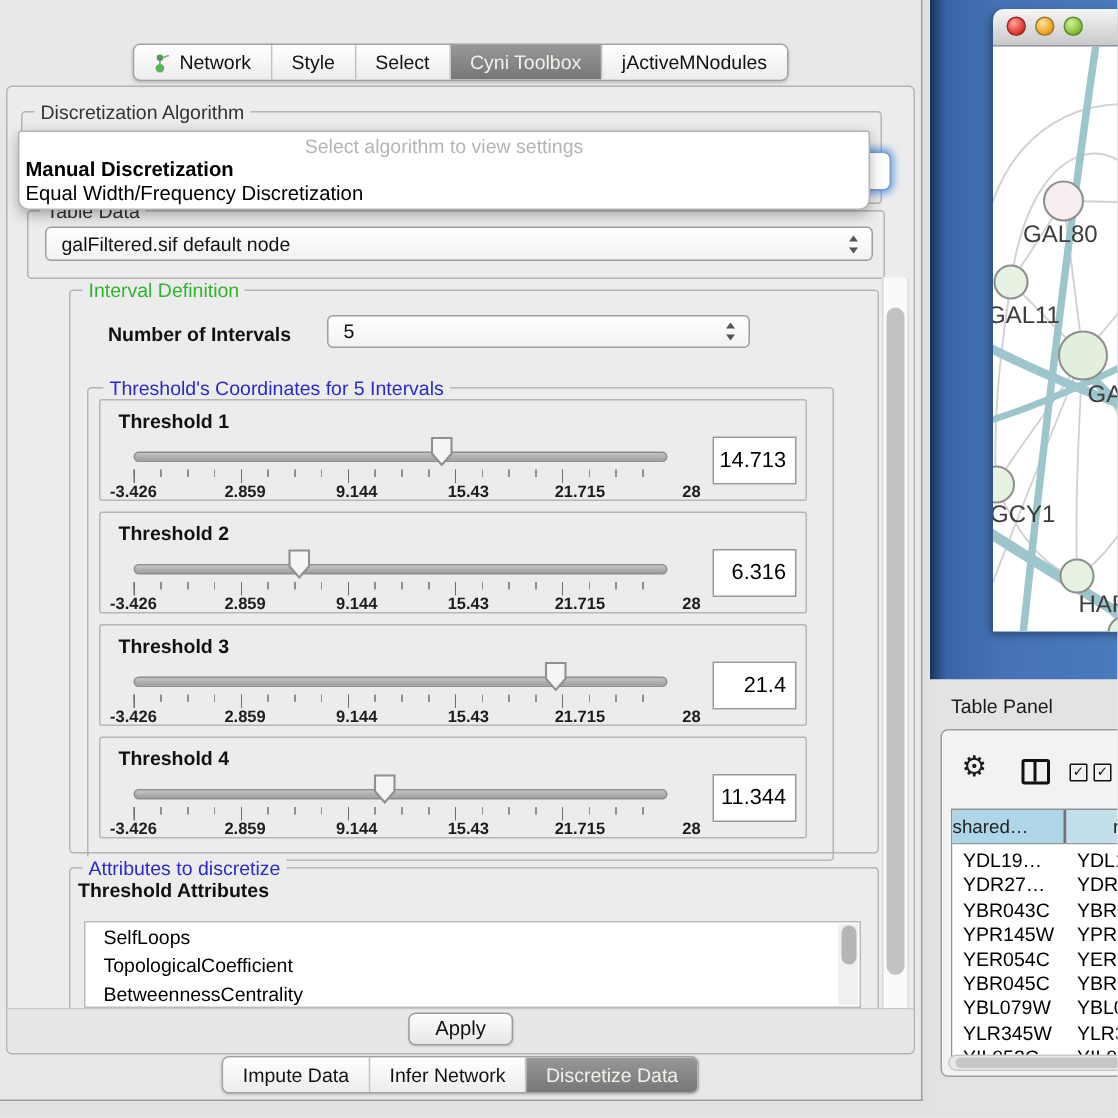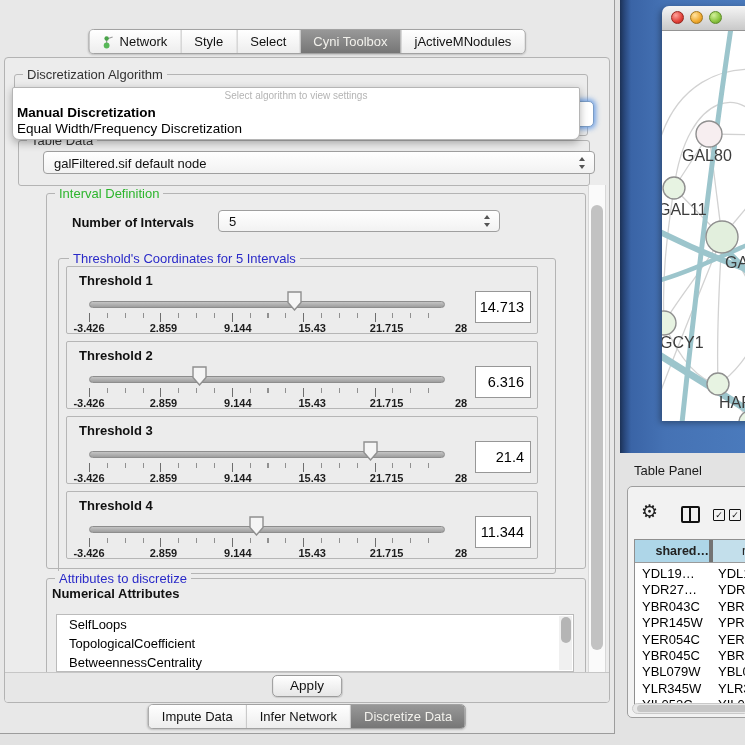--- a/index.html
+++ b/index.html
@@ -38,21 +38,21 @@
   .combo{position:absolute;background:linear-gradient(#ffffff,#f2f2f2);border:1px solid #9f9f9f;
     border-radius:4px;box-sizing:border-box;font-size:13px;color:#111;}
   .combo-val{position:absolute;left:10px;top:50%;transform:translateY(-50%);white-space:nowrap;}
   .stepper{position:absolute;right:8px;top:50%;transform:translateY(-50%);width:7px;height:12px;}
   .stepper:before,.stepper:after{content:"";position:absolute;left:0;border-left:3.5px solid transparent;border-right:3.5px solid transparent;}
   .stepper:before{top:0;border-bottom:4.5px solid #555;}
   .stepper:after{bottom:0;border-top:4.5px solid #555;}
   
   .popup{position:absolute;left:7px;top:29px;width:566px;height:51px;background:#fff;
     border:1px solid #b5b5b5;border-radius:2px 2px 7px 7px;box-shadow:0 3px 9px rgba(0,0,0,.3);z-index:50;}
-  .popup-hint{position:absolute;left:0;top:2px;width:100%;text-align:center;font-size:10px;color:#b4b4b4;}
+  .popup-hint{position:absolute;left:0;top:2px;width:100%;text-align:center;font-size:13px;color:#b4b4b4;}
   .popup-item{position:absolute;left:4px;font-size:13.5px;color:#000;white-space:nowrap;}
   .popup-item.b{font-weight:bold;top:17px;}
   .popup-item.n{top:33px;}
   .combo-fragment{position:absolute;left:551px;top:43px;width:38px;height:26px;background:#fff;
     border:1px solid #7a9cc6;border-radius:5px;box-shadow:0 0 5px 2px rgba(95,150,228,.85);z-index:10;box-sizing:border-box;}
   
   .t-box{position:absolute;left:61px;width:472px;height:68px;border:1px solid #b6b6b6;border-radius:2px;box-sizing:border-box;}
   .t-label{position:absolute;left:12px;top:6px;font-size:13px;font-weight:bold;color:#111;}
   .t-track{position:absolute;left:22px;top:34px;width:356px;height:7px;border-radius:4px;
     background:linear-gradient(#c4c4c4,#9e9e9e);border:1px solid #8d8d8d;box-sizing:border-box;}
@@ -100,22 +100,22 @@
   .browser{position:absolute;left:7px;top:33px;width:126px;height:232px;background:#f2f2f2;
     border:1px solid #9e9e9e;border-radius:5px;box-sizing:border-box;overflow:hidden;}
   .gear{position:absolute;left:13px;top:15px;font-size:19px;color:#1c1c1c;font-family:"DejaVu Sans",sans-serif;line-height:1;}
   .col-icon{position:absolute;left:53px;top:19px;width:15px;height:13px;border:2px solid #111;border-radius:2px;}
   .col-icon:after{content:"";position:absolute;left:6px;top:0;width:2px;height:13px;background:#111;}
   .chk{position:absolute;top:22px;width:10px;height:10px;border:1.6px solid #111;border-radius:1px;
     font-size:9px;line-height:10px;text-align:center;color:#111;font-family:"DejaVu Sans",sans-serif;}
   .chk1{left:85px;} .chk2{left:101px;}
   .mini-table{position:absolute;left:6px;top:52px;width:120px;background:#fff;border:1px solid #8f8f8f;box-sizing:border-box;}
   .mt-header{display:flex;height:22px;border-bottom:1px solid #9a9a9a;}
-  .mt-h1{width:74px;background:#aed6e8;border-right:4px solid #737373;font-size:12.5px;color:#222;
-    text-align:right;line-height:22px;overflow:hidden;white-space:nowrap;font-weight:bold;}
+  .mt-h1{width:74px;background:#aed6e8;border-right:2px solid #737373;font-size:12.5px;color:#222;
+    text-align:left;line-height:22px;overflow:hidden;white-space:nowrap;}
   .mt-h2{flex:1;background:#c3dfeb;font-size:12.5px;color:#222;text-align:right;padding-right:4px;line-height:22px;overflow:hidden;}
   .mt-body{height:142px;overflow:hidden;background:#fff;padding-top:3px;}
   .mt-row{display:flex;height:16.4px;}
   .mt-c1{width:67px;padding-left:7px;font-size:13px;color:#000;white-space:nowrap;overflow:hidden;}
   .mt-c2{flex:1;padding-left:9px;font-size:13px;color:#000;white-space:nowrap;overflow:hidden;}
   .h-scroll{position:absolute;left:4px;top:216px;width:118px;height:11px;background:#e8e8e8;border:1px solid #c9c9c9;
     border-radius:6px;box-sizing:border-box;}
   .h-thumb{position:absolute;left:4px;top:1px;width:110px;height:7px;background:#c6c6c6;border-radius:4px;}
   .net-label{font-family:"Liberation Sans",sans-serif;font-size:16px;fill:#3c3c3c;}
 </style>
@@ -161,21 +161,21 @@
 
     <div class="popup">
       <div class="popup-hint">Select algorithm to view settings</div>
       <div class="popup-item b">Manual Discretization</div>
       <div class="popup-item n">Equal Width/Frequency Discretization</div>
     </div>
 
     <div class="group" style="left:13px;top:82px;width:570px;height:44px;">
       <span class="group-title">Table Data</span>
     </div>
-    <div class="combo" style="left:38px;top:93px;width:552px;height:23px;">
+    <div class="combo" style="left:25px;top:93px;width:552px;height:23px;">
       <span class="combo-val">galFiltered.sif default node</span>
       <span class="stepper"></span>
     </div>
 
     <div class="group" style="left:41px;top:135px;width:538px;height:374px;">
       <span class="group-title gt-green">Interval Definition</span>
     </div>
     <span style="position:absolute;left:67px;top:157px;font-size:13px;font-weight:bold;color:#111;">Number of Intervals</span>
     <div class="combo" style="left:213px;top:152px;width:282px;height:22px;">
       <span class="combo-val">5</span>
@@ -278,21 +278,21 @@
       <div class="t-value">11.344</div>
     </div>
 
     <div class="v-scroll">
       <div class="v-thumb"></div>
     </div>
 
     <div class="group" style="left:41px;top:520px;width:538px;height:96px;">
       <span class="group-title gt-blue">Attributes to discretize</span>
     </div>
-    <span class="attr-subtitle">Numerical Attributes</span>
+    <span class="attr-subtitle">Threshold Attributes</span>
     <div class="num-list">
       <div class="li">SelfLoops</div>
       <div class="li">TopologicalCoefficient</div>
       <div class="li">BetweennessCentrality</div>
       <div class="list-scroll">
           <div class="list-thumb"></div>
         </div>
     </div>
 
     <div class="apply-sep"></div>

